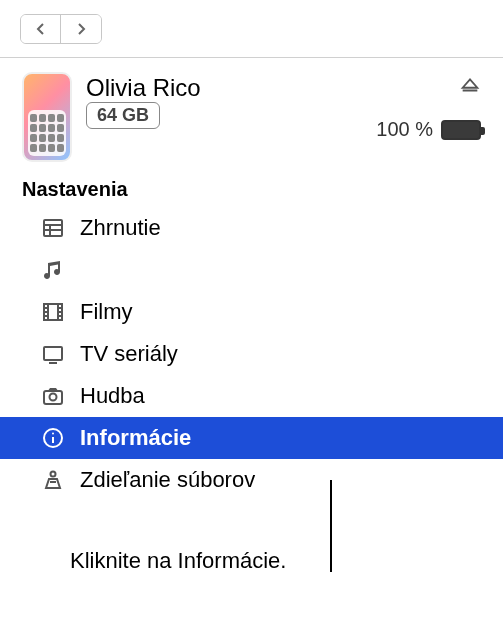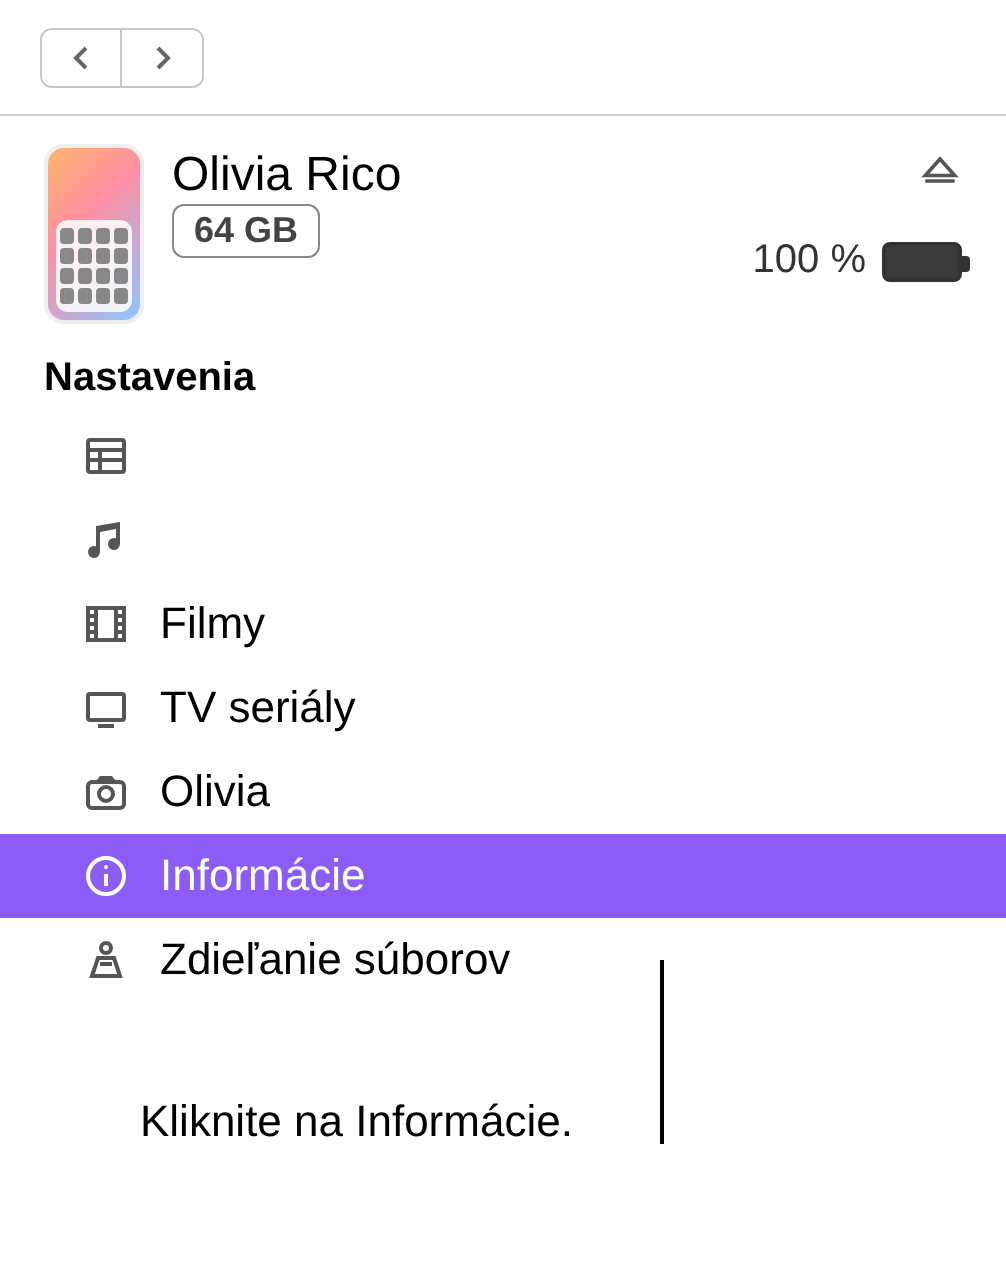--- a/index.html
+++ b/index.html
@@ -131,22 +131,23 @@
       display: flex;
       align-items: center;
       gap: 14px;
       padding: 6px 22px 6px 40px;
       font-size: 22px;
       color: #000;
       cursor: pointer;
       height: 42px;
     }
     .sidebar-item.selected {
-      background: #8b5cf6;
+      background: #1d4ed8;
       color: #fff;
+      font-weight: bold;
     }
     .sb-icon {
       width: 26px;
       height: 26px;
       display: flex;
       align-items: center;
       justify-content: center;
       flex-shrink: 0;
       color: #555;
     }
@@ -231,20 +232,21 @@
 
   <div class="sidebar-item">
     <span class="sb-icon">
       <svg viewBox="0 0 24 24" fill="none" stroke="currentColor" stroke-width="2">
           <rect x="3" y="4" width="18" height="16" rx="1"></rect>
           <line x1="3" y1="9" x2="21" y2="9"></line>
           <line x1="3" y1="14" x2="21" y2="14"></line>
           <line x1="9" y1="9" x2="9" y2="20"></line>
         </svg>
     </span>
+    <span>Zhrnutie</span>
   </div>
 
   <div class="sidebar-item">
     <span class="sb-icon">
       <svg viewBox="0 0 24 24" fill="currentColor">
           <path d="M9 18a3 3 0 1 1-2-2.83V5l12-2v11a3 3 0 1 1-2-2.83V6.5L9 8v10z"></path>
         </svg>
     </span>
   </div>
 
@@ -276,21 +278,21 @@
   </div>
 
   <div class="sidebar-item">
     <span class="sb-icon">
       <svg viewBox="0 0 24 24" fill="none" stroke="currentColor" stroke-width="2">
           <rect x="3" y="7" width="18" height="13" rx="2"></rect>
           <circle cx="12" cy="13" r="3.5"></circle>
           <path d="M8 7l1.5-2h5L16 7"></path>
         </svg>
     </span>
-    <span>Olivia</span>
+    <span>Hudba</span>
   </div>
 
   <div class="sidebar-item selected">
     <span class="sb-icon">
       <svg viewBox="0 0 24 24" fill="none" stroke="currentColor" stroke-width="2">
           <circle cx="12" cy="12" r="9"></circle>
           <line x1="12" y1="11" x2="12" y2="17"></line>
           <circle cx="12" cy="7.5" r="1" fill="currentColor" stroke="none"></circle>
         </svg>
     </span>

